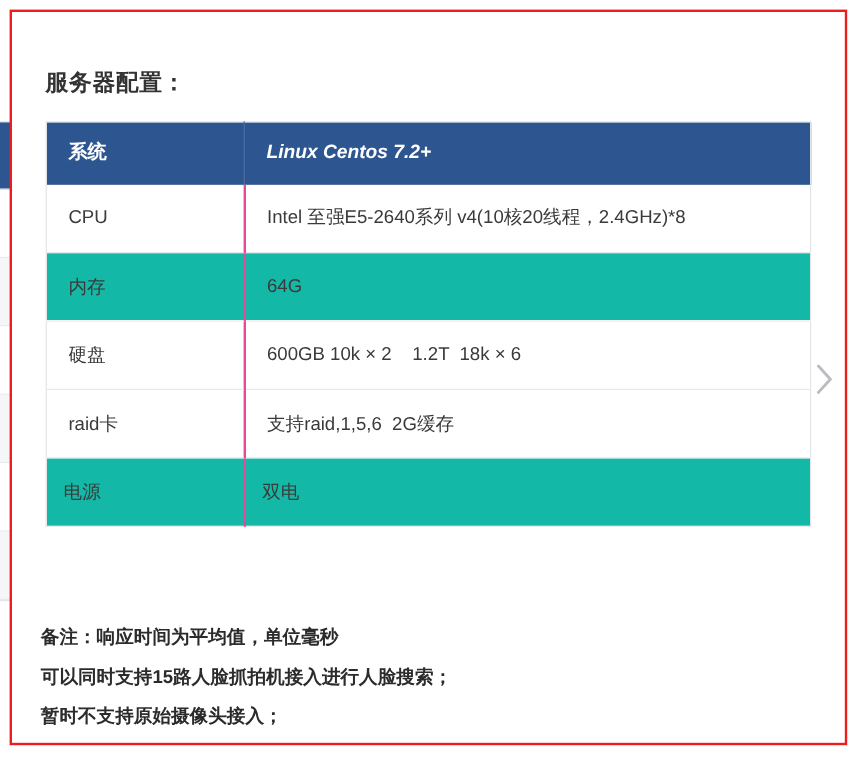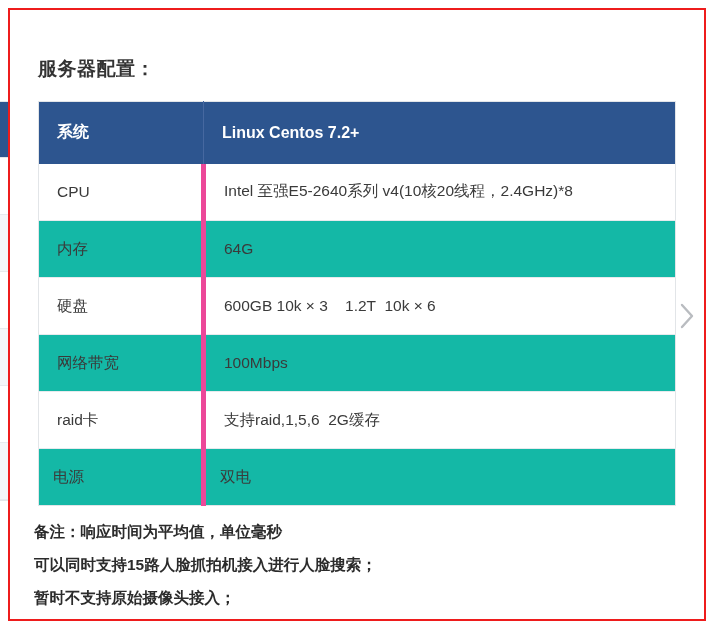--- a/index.html
+++ b/index.html
@@ -83,39 +83,39 @@
     width: 637px;
     border-collapse: collapse;
     border: 1px solid #e2e5e8;
     table-layout: fixed;
     background: #ffffff;
   }
   .spec-table col.c1 { width: 165px; }
   .spec-table col.c2 { width: 472px; }
 
   .spec-table th {
-    height: 62px;
+    height: 52px;
     background: #2d558f;
     color: #ffffff;
     font-size: 16px;
     font-weight: bold;
     text-align: left;
     padding: 0 18px;
     border-right: 1px solid #4668a0;
     white-space: nowrap;
   }
-  .spec-table th:last-child { border-right: none; }
+  .spec-table th:last-child { border-right: none; font-style: italic; }
 
   .spec-table td {
     height: 57px;
     font-size: 15.5px;
     color: #3a3a3a;
     text-align: left;
     padding: 0 18px;
-    border-right: 5px solid #ec4899;
+    border-right: 2px solid #ec4899;
     border-bottom: 1px solid #e7eaed;
     white-space: pre;
     overflow: hidden;
   }
   .spec-table td:last-child { border-right: none; }
   .spec-table tbody tr.alt td { background: #14b8a6; }
   .spec-table tbody tr:last-child td { border-bottom: none; padding-left: 14px; }
 
   
   .notes {
@@ -180,25 +180,21 @@
           <tr>
             <td>CPU</td>
             <td>Intel 至强E5-2640系列 v4(10核20线程，2.4GHz)*8</td>
           </tr>
           <tr class="alt">
             <td>内存</td>
             <td>64G</td>
           </tr>
           <tr>
             <td>硬盘</td>
-            <td>600GB 10k × 3    1.2T  10k × 6</td>
-          </tr>
-          <tr class="alt">
-            <td>网络带宽</td>
-            <td>100Mbps</td>
+            <td>600GB 10k × 2    1.2T  18k × 6</td>
           </tr>
           <tr>
             <td>raid卡</td>
             <td>支持raid,1,5,6  2G缓存</td>
           </tr>
           <tr class="alt">
             <td>电源</td>
             <td>双电</td>
           </tr>
         </tbody>

